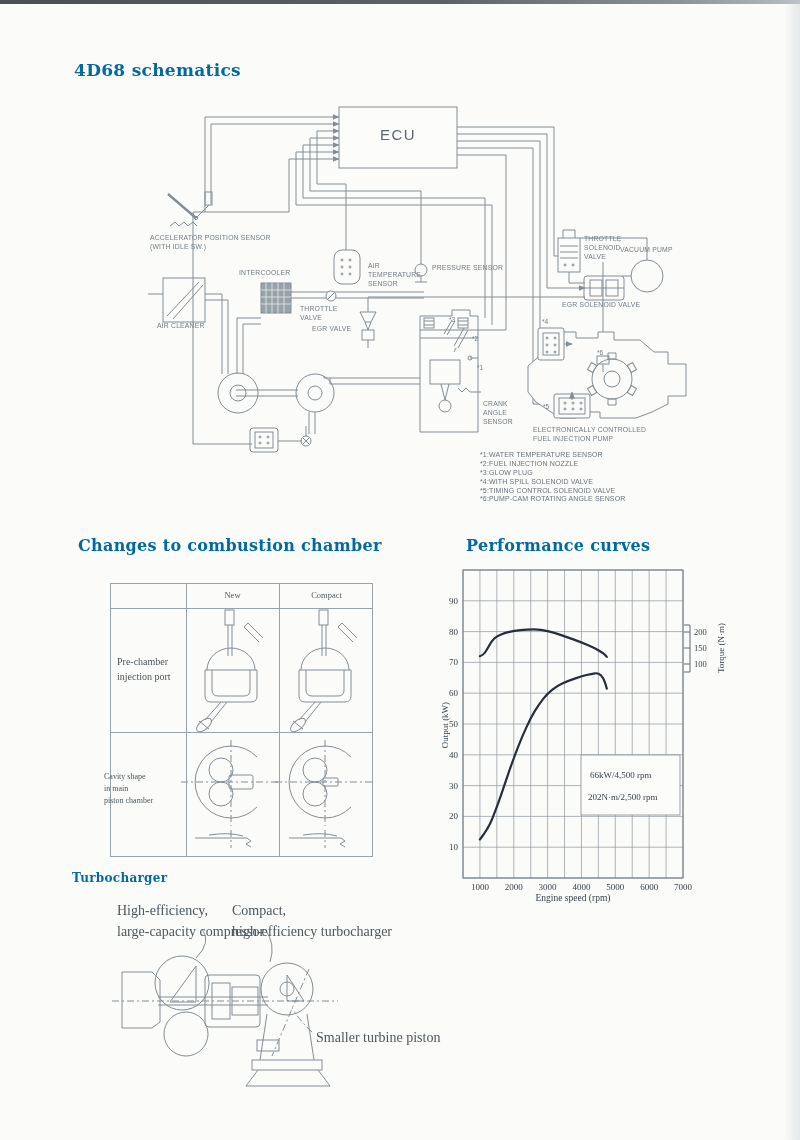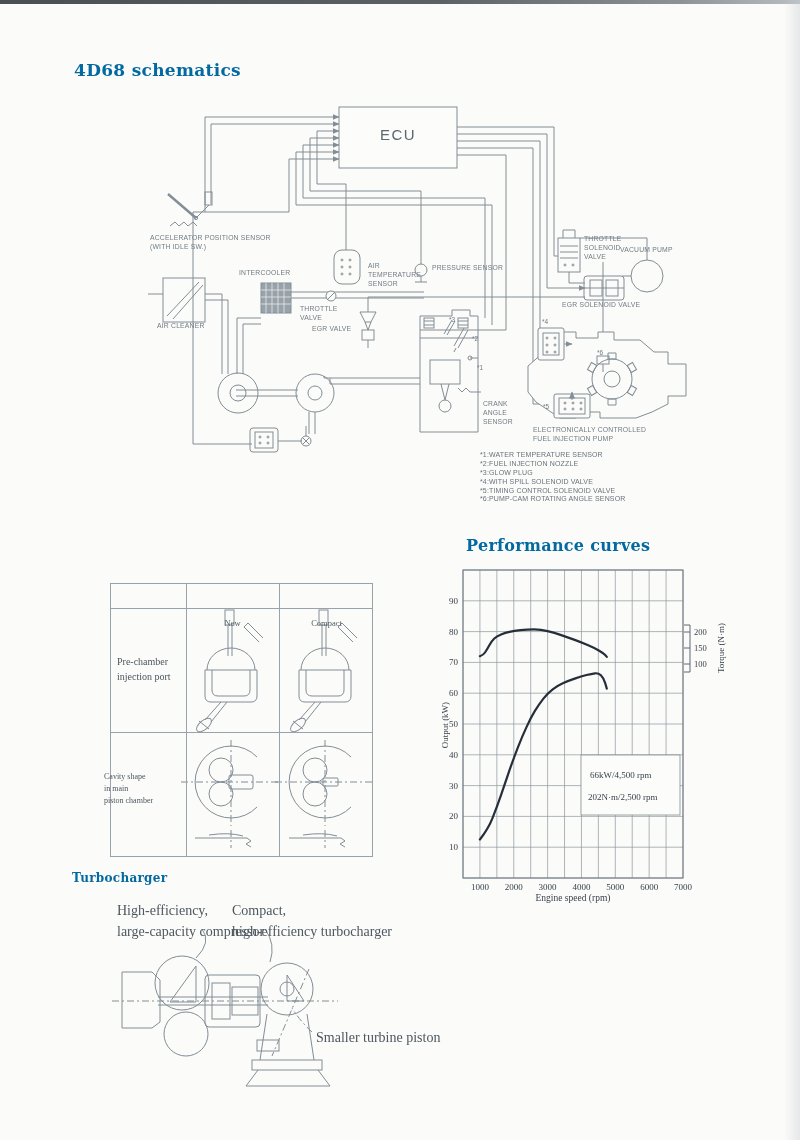--- a/index.html
+++ b/index.html
@@ -19,21 +19,21 @@
   .fn{position:absolute;font-family:"Liberation Sans",sans-serif;font-size:7px;
         color:#68737c;line-height:1.27;letter-spacing:.15px;}
   .ecu-txt{position:absolute;left:339px;top:126px;width:118px;text-align:center;
         font-size:15px;letter-spacing:1.5px;color:#5b6670;font-family:"Liberation Sans",sans-serif;}
   svg{position:absolute;left:0;top:0;}
   .cc-table{position:absolute;left:110px;top:583px;width:263px;height:274px;
         border:1px solid #98a2aa;box-sizing:border-box;}
   .cc-v{position:absolute;top:0;width:1px;height:100%;background:#98a2aa;}
   .cc-h{position:absolute;left:0;width:100%;height:1px;background:#98a2aa;}
   .cc-head{position:absolute;top:6px;text-align:center;font-family:"Liberation Serif",serif;
-        font-size:8.5px;color:#525e66;margin-top:28px;}
+        font-size:8.5px;color:#525e66;}
   .la{stroke:#828d95;fill:none;stroke-width:1;}
   .dash{stroke-dasharray:7 3 2 3;}
 </style>
 </head>
 <body>
 
 <div class="page">
   <div class="scan-strip"></div>
 
   <svg width="800" height="1140" viewBox="0 0 800 1140">
@@ -249,20 +249,21 @@
       <path d="M287 975 L304 1001 H287 Z"></path>
       <path class="dash" d="M309 969 L272 1056"></path>
       <path d="M267 1014 L260 1060 M307 1014 L314 1060"></path>
       <rect x="252" y="1060" width="70" height="10"></rect>
       <path d="M258 1070 L246 1086 H330 L318 1070"></path>
       <rect x="257" y="1040" width="22" height="11"></rect>
     </g>
   </svg>
 
   <h2 class="sec" style="left:74px;top:60px;font-size:17px;">4D68 schematics</h2>
+  <h2 class="sec" style="left:78px;top:536px;font-size:16px;">Changes to combustion chamber</h2>
   <h2 class="sec" style="left:466px;top:536px;font-size:16px;">Performance curves</h2>
   <h2 class="sec" style="left:72px;top:871px;font-size:12px;">Turbocharger</h2>
 
   <div class="ecu-txt">ECU</div>
   <div class="lbl" style="left:150px;top:234px;">ACCELERATOR POSITION SENSOR
 (WITH IDLE SW.)</div>
   <div class="lbl" style="left:239px;top:269px;">INTERCOOLER</div>
   <div class="lbl" style="left:157px;top:322px;">AIR CLEANER</div>
   <div class="lbl" style="left:368px;top:262px;">AIR
 TEMPERATURE

